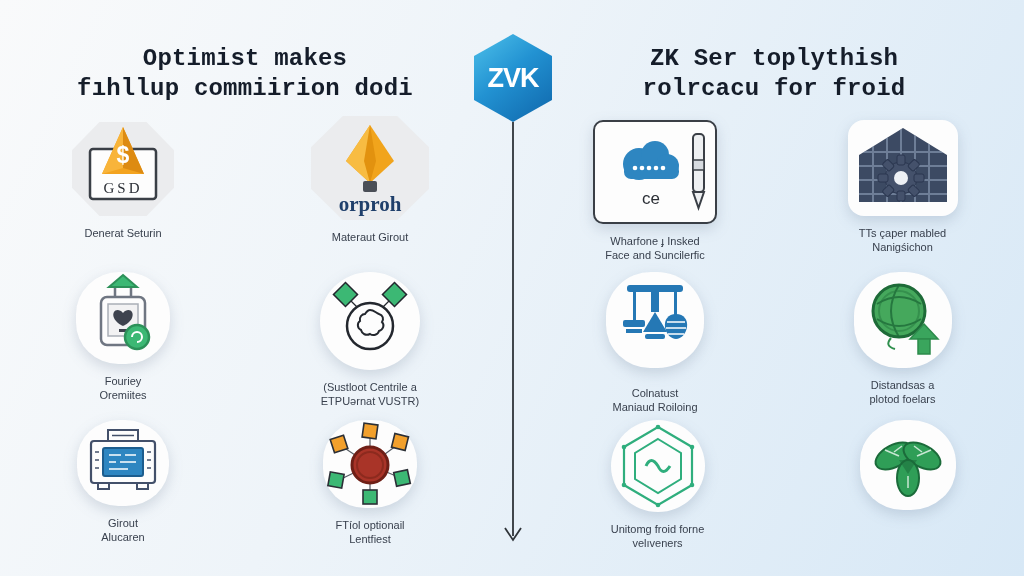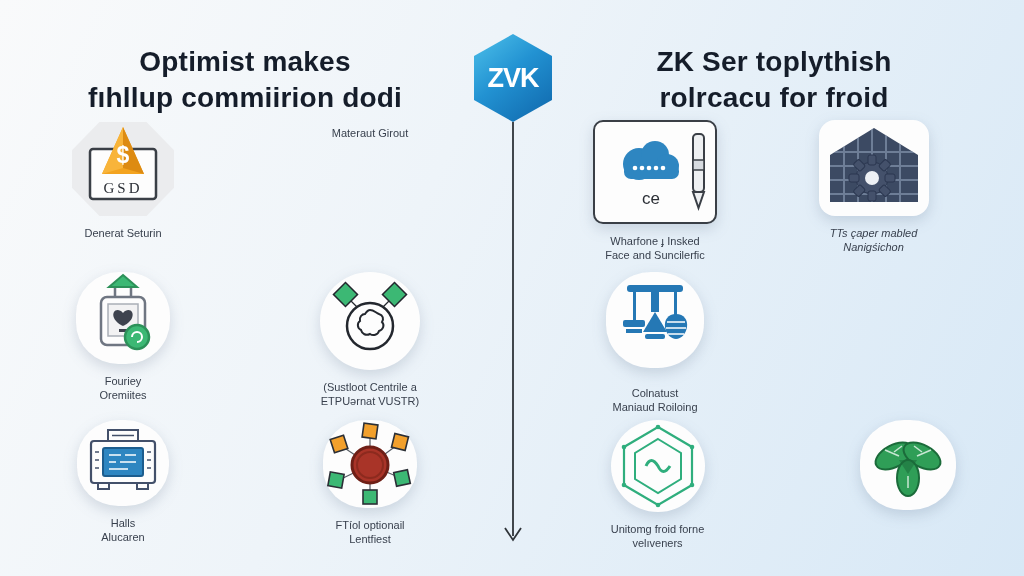--- a/index.html
+++ b/index.html
@@ -2,22 +2,22 @@
 <html><head>
 <meta charset="utf-8">
 <style>
   html,body{margin:0;padding:0;background:#ffffff;}
   .stage{
     position:relative;width:1024px;height:576px;overflow:hidden;
     background:linear-gradient(115deg,#f9fafb 0%,#eef4f9 40%,#d7e8f6 100%);
     font-family:"Liberation Sans",sans-serif;
   }
   .title{
-    position:absolute;text-align:center;font-weight:bold;font-size:28px;
-    line-height:1.27;color:#151d2a;white-space:pre-line;letter-spacing:.2px;
+    position:absolute;text-align:center;font-weight:bold;font-size:24px;
+    line-height:1.27;color:#151d2a;white-space:pre-line;letter-spacing:.2px;font-family:Liberation Mono, monospace;
   }
   .title-left{left:55px;top:44px;width:380px;}
   .title-right{left:606px;top:44px;width:336px;}
   .badge{
     position:absolute;left:474px;top:34px;width:78px;height:88px;
     clip-path:polygon(50% 0,100% 25%,100% 75%,50% 100%,0 75%,0 25%);
     background:linear-gradient(140deg,#4ec1ea 0%,#2292d2 45%,#0f66ab 100%);
     display:flex;align-items:center;justify-content:center;
   }
   .badge span{color:#fff;font-weight:bold;font-size:27px;letter-spacing:-1px;}
@@ -68,20 +68,29 @@
         <polygon points="50,4 71,51 50,45" fill="#dd8b12"></polygon>
         <polygon points="50,4 29,51 50,45" fill="#f8b43a"></polygon>
         <text x="50" y="40" text-anchor="middle" font-size="23" font-weight="bold" fill="#ffffff">$</text>
         <text class="serif" x="50" y="70" text-anchor="middle" font-size="15" letter-spacing="3" fill="#2b2f36">GSD</text>
       </svg>
     </div>
     <div class="cell-label">Denerat Seturin</div>
   </div>
 
   <div class="cell" style="left:280px;top:116px;width:180px;">
+    <div class="tile tile-hex" style="width:118px;height:104px;">
+      <svg width="116" height="102" viewBox="0 0 116 102">
+        <polygon points="58,8 82,44 58,66 34,44" fill="#f1a41c"></polygon>
+        <polygon points="58,8 34,44 58,66" fill="#f8bc42"></polygon>
+        <polygon points="58,8 64,44 58,66 52,44" fill="#e2920f"></polygon>
+        <rect x="51" y="64" width="14" height="11" rx="2" fill="#4a4f57"></rect>
+        <text class="serif" x="58" y="94" text-anchor="middle" font-size="21" font-weight="bold" fill="#1f3f6b">orproh</text>
+      </svg>
+    </div>
     <div class="cell-label">Materaut Girout</div>
   </div>
 
   <div class="cell" style="left:560px;top:120px;width:190px;">
     <div class="tile tile-rect" style="width:120px;height:100px;align-items:center;">
       <svg width="116" height="96" viewBox="0 0 116 96">
         <g fill="#2e86c1">
           <circle cx="42" cy="40" r="16"></circle>
           <circle cx="58" cy="31" r="14"></circle>
           <circle cx="70" cy="42" r="12"></circle>
@@ -99,21 +108,21 @@
           <rect x="96" y="10" width="11" height="58" rx="4" fill="#eef0f2" stroke="#3a3f46" stroke-width="2"></rect>
           <rect x="96" y="36" width="11" height="10" fill="#d7dbe0" stroke="#3a3f46" stroke-width="1.5"></rect>
           <polygon points="96,68 107,68 101.5,84" fill="#eef0f2" stroke="#3a3f46" stroke-width="2"></polygon>
         </g>
       </svg>
     </div>
     <div class="cell-label">Wharfone ɟ Insked
 Face and Suncilerfic</div>
   </div>
 
-  <div class="cell" style="left:786px;top:120px;width:175px;font-style:italic;">
+  <div class="cell" style="left:815px;top:120px;width:175px;">
     <div class="tile tile-round" style="width:110px;height:96px;">
       <svg width="108" height="92" viewBox="0 0 108 92">
         <defs>
             <clipPath id="houseclip">
               <path d="M54,6 L98,33 L98,80 L10,80 L10,33 Z"></path>
             </clipPath>
           </defs>
         <path d="M54,6 L98,33 L98,80 L10,80 L10,33 Z" fill="#3c4a63"></path>
         <g clip-path="url(#houseclip)" stroke="#9fb2cc" stroke-width="2" opacity="0.5">
           <line x1="24" y1="6" x2="24" y2="80"></line>
@@ -194,20 +203,38 @@
           <line x1="60" y1="48" x2="78" y2="48"></line>
           <line x1="59" y1="54" x2="79" y2="54"></line>
           <line x1="61" y1="60" x2="77" y2="60"></line>
         </g>
       </svg>
     </div>
     <div class="cell-label">Colnatust
 Maniaud Roiloing</div>
   </div>
 
+  <div class="cell" style="left:815px;top:272px;width:175px;">
+    <div class="tile tile-blob" style="width:98px;height:96px;">
+      <svg width="96" height="92" viewBox="0 0 96 92">
+        <circle cx="44" cy="37" r="26" fill="#45a85c" stroke="#1e6b38" stroke-width="3"></circle>
+        <g fill="none" stroke="#1e6b38" stroke-width="2" opacity="0.8">
+          <path d="M22,30 q22,-14 44,0"></path>
+          <path d="M22,45 q22,14 44,0"></path>
+          <path d="M44,11 q-16,26 0,52"></path>
+          <circle cx="44" cy="37" r="20" opacity="0.5"></circle>
+        </g>
+        <path d="M36,64 q-7,8 4,11" fill="none" stroke="#2f8f4d" stroke-width="2"></path>
+        <polygon points="69,50 83,65 55,65" fill="#3aa55d" stroke="#2c8a4b" stroke-width="1.5"></polygon>
+        <rect x="63" y="65" width="12" height="15" fill="#3aa55d" stroke="#2c8a4b" stroke-width="1.5"></rect>
+      </svg>
+    </div>
+    <div class="cell-label">Distandsas a
+plotod foelars</div>
+  </div>
 
   <div class="cell" style="left:38px;top:420px;width:170px;">
     <div class="tile tile-blob" style="width:92px;height:86px;">
       <svg width="90" height="82" viewBox="0 0 90 82">
         <rect x="30" y="8" width="30" height="11" fill="#fdfdfd" stroke="#43506a" stroke-width="2"></rect>
         <line x1="34" y1="13.5" x2="56" y2="13.5" stroke="#43506a" stroke-width="1.5"></line>
         <rect x="13" y="19" width="64" height="42" rx="3" fill="#fdfdfd" stroke="#43506a" stroke-width="2.2"></rect>
         <rect x="25" y="26" width="40" height="28" rx="2" fill="#2e86c1" stroke="#1c5d8e" stroke-width="2"></rect>
         <g stroke="#ffffff" stroke-width="1.5">
           <line x1="31" y1="33" x2="43" y2="33"></line>
@@ -221,21 +248,21 @@
             <line x1="17" y1="38" x2="21" y2="38"></line>
             <line x1="17" y1="46" x2="21" y2="46"></line>
           <line x1="69" y1="30" x2="73" y2="30"></line>
             <line x1="69" y1="38" x2="73" y2="38"></line>
             <line x1="69" y1="46" x2="73" y2="46"></line>
         </g>
         <rect x="20" y="61" width="11" height="6" fill="#fdfdfd" stroke="#43506a" stroke-width="2"></rect>
         <rect x="59" y="61" width="11" height="6" fill="#fdfdfd" stroke="#43506a" stroke-width="2"></rect>
       </svg>
     </div>
-    <div class="cell-label">Halls
+    <div class="cell-label">Girout
 Alucaren</div>
   </div>
 
   <div class="cell" style="left:280px;top:420px;width:180px;">
     <div class="tile tile-blob" style="width:94px;height:88px;">
       <svg width="92" height="86" viewBox="0 0 92 86">
         <g stroke="#555b63" stroke-width="1.2">
           <line x1="46" y1="44" x2="46" y2="10"></line>
             <line x1="46" y1="44" x2="16" y2="24"></line>
           <line x1="46" y1="44" x2="76" y2="22"></line>

